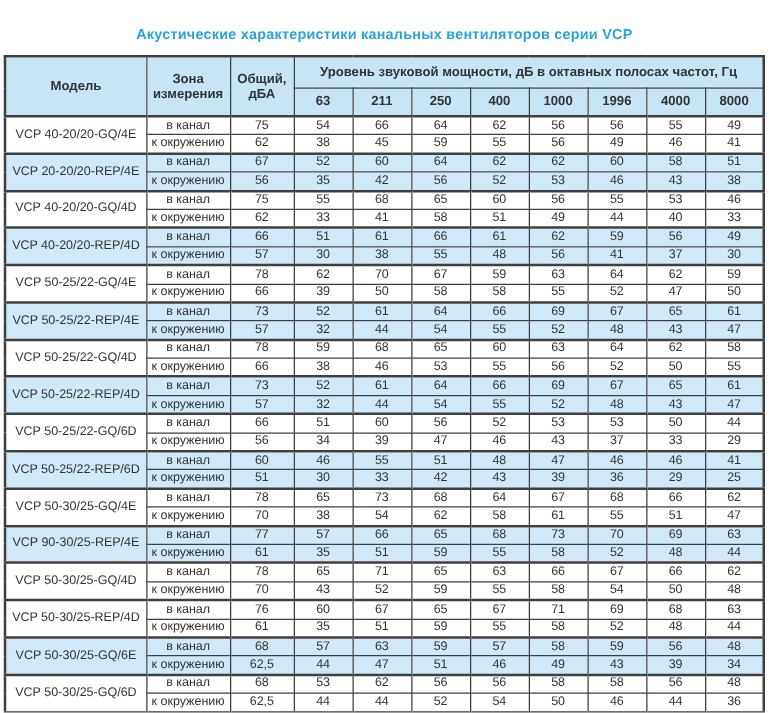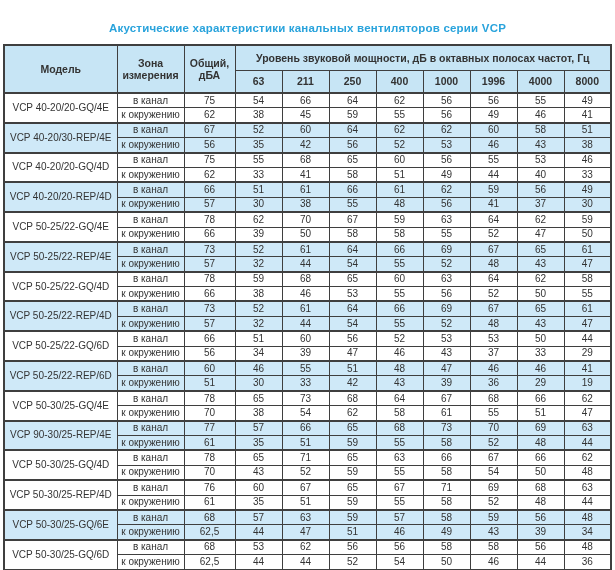--- a/index.html
+++ b/index.html
@@ -119,21 +119,21 @@
         <td class="level-cell">38</td>
         <td class="level-cell">45</td>
         <td class="level-cell">59</td>
         <td class="level-cell">55</td>
         <td class="level-cell">56</td>
         <td class="level-cell">49</td>
         <td class="level-cell">46</td>
         <td class="level-cell">41</td>
       </tr>
       <tr class="shaded group-start">
-        <td class="model-cell" rowspan="2">VCP 40-20/30-REP/4E</td>
+        <td class="model-cell" rowspan="2">VCP 20-20/20-REP/4E</td>
         <td class="zone-cell">в канал</td>
         <td class="total-cell">67</td>
         <td class="level-cell">52</td>
         <td class="level-cell">60</td>
         <td class="level-cell">64</td>
         <td class="level-cell">62</td>
         <td class="level-cell">62</td>
         <td class="level-cell">60</td>
         <td class="level-cell">58</td>
         <td class="level-cell">51</td>
@@ -341,21 +341,21 @@
       <tr class="shaded">
         <td class="zone-cell">к окружению</td>
         <td class="total-cell">51</td>
         <td class="level-cell">30</td>
         <td class="level-cell">33</td>
         <td class="level-cell">42</td>
         <td class="level-cell">43</td>
         <td class="level-cell">39</td>
         <td class="level-cell">36</td>
         <td class="level-cell">29</td>
-        <td class="level-cell">19</td>
+        <td class="level-cell">25</td>
       </tr>
       <tr class="group-start">
         <td class="model-cell" rowspan="2">VCP 50-30/25-GQ/4E</td>
         <td class="zone-cell">в канал</td>
         <td class="total-cell">78</td>
         <td class="level-cell">65</td>
         <td class="level-cell">73</td>
         <td class="level-cell">68</td>
         <td class="level-cell">64</td>
         <td class="level-cell">67</td>

